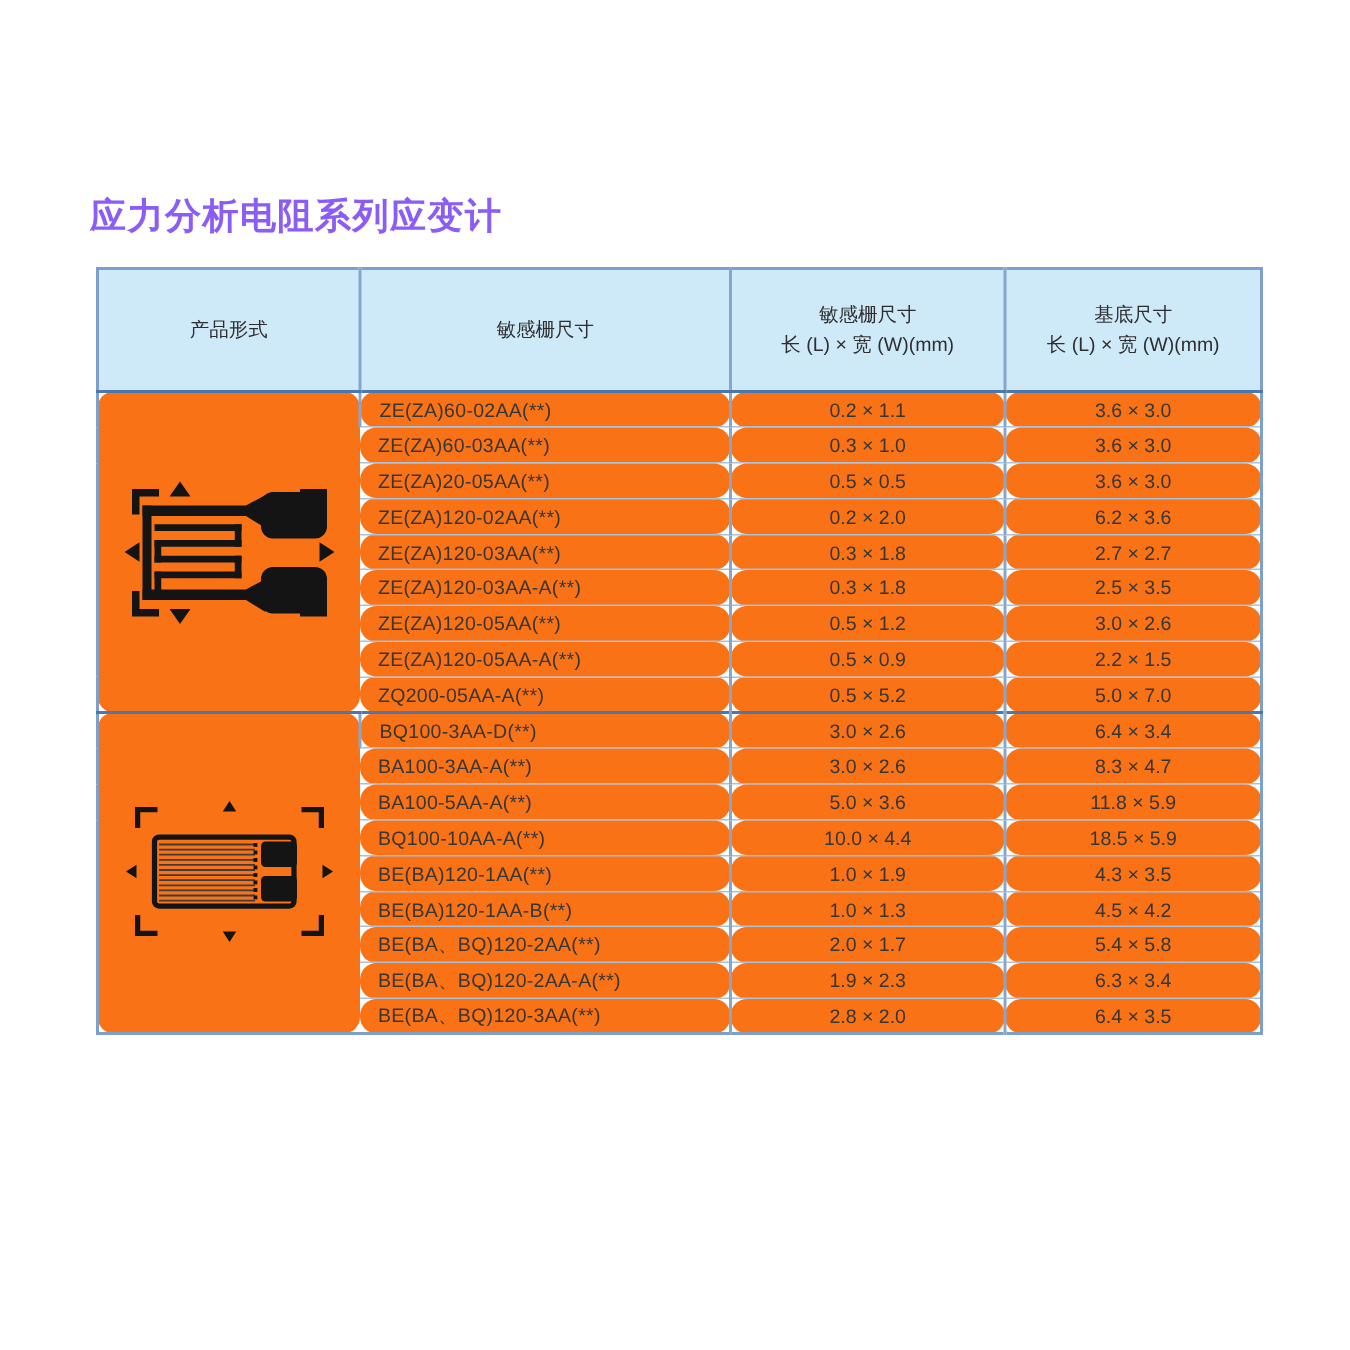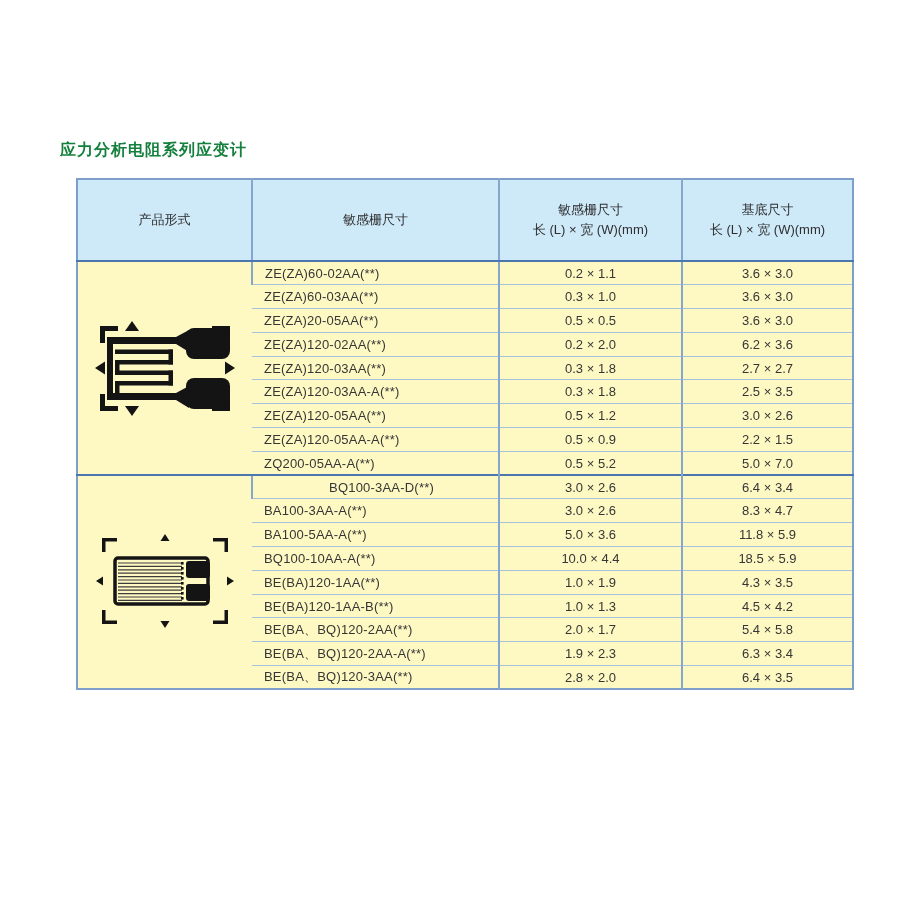--- a/index.html
+++ b/index.html
@@ -1,39 +1,39 @@
 <!DOCTYPE html>
 <html><head>
 <meta charset="utf-8">
 <style>
   * { margin: 0; padding: 0; box-sizing: border-box; }
   html, body { width: 900px; height: 900px; background: #ffffff;
     font-family: "Liberation Sans", "DejaVu Sans", sans-serif; }
   .page { position: relative; width: 900px; height: 900px; background: #ffffff; overflow: hidden; }
 
-  .title { position: absolute; left: 60px; top: 140px; font-size: 16px; font-weight: bold;
-    color: #15803d; letter-spacing: 1px; }
-
-  .table-wrap { position: absolute; left: 76px; top: 178px; width: 776px; }
+  .title { position: absolute; left: 60px; top: 128px; font-size: 24px; font-weight: bold;
+    color: #8b5cf6; letter-spacing: 1px; }
+
+  .table-wrap { position: absolute; left: 64px; top: 178px; width: 776px; }
   table.products { width: 776px; border-collapse: collapse; table-layout: fixed;
     border: 2px solid #7d9fc9; }
   col.c1 { width: 175px; } col.c2 { width: 247px; } col.c3 { width: 183px; } col.c4 { width: 171px; }
 
   thead th { height: 82px; background: #cee9f7; color: #2e2e30; font-size: 13px; font-weight: normal;
     text-align: center; vertical-align: middle; line-height: 1.55;
     border-left: 2px solid #87a6cc; border-bottom: 2px solid #4c77ae; }
   thead th:first-child { border-left: none; }
 
   tbody td { height: 23.8px; font-size: 13px; color: #363636; vertical-align: middle;
-    border-left: 2px solid #87a6cc; border-top: 1px solid #a8c2de; background: #fef9c3; }
+    border-left: 2px solid #87a6cc; border-top: 1px solid #a8c2de; background: #f97316; border-radius: 11px; }
   tbody td:first-child { border-left: none; }
   tbody td.c-model { text-align: left; padding-left: 12px; letter-spacing: 0.2px; }
   tbody td.c-dim { text-align: center; }
   tbody td.img-cell { text-align: center; vertical-align: middle; border-top: none; }
-  tbody tr.section-start td { border-top: 2px solid #4c77ae; text-align: center; }
+  tbody tr.section-start td { border-top: 2px solid #4c77ae; }
   tbody tr.first td { border-top: none; }
 
   .gauge-svg { display: inline-block; vertical-align: middle; }
 </style>
 </head>
 <body>
 
 <div class="page">
 
   <div class="title">应力分析电阻系列应变计</div>

